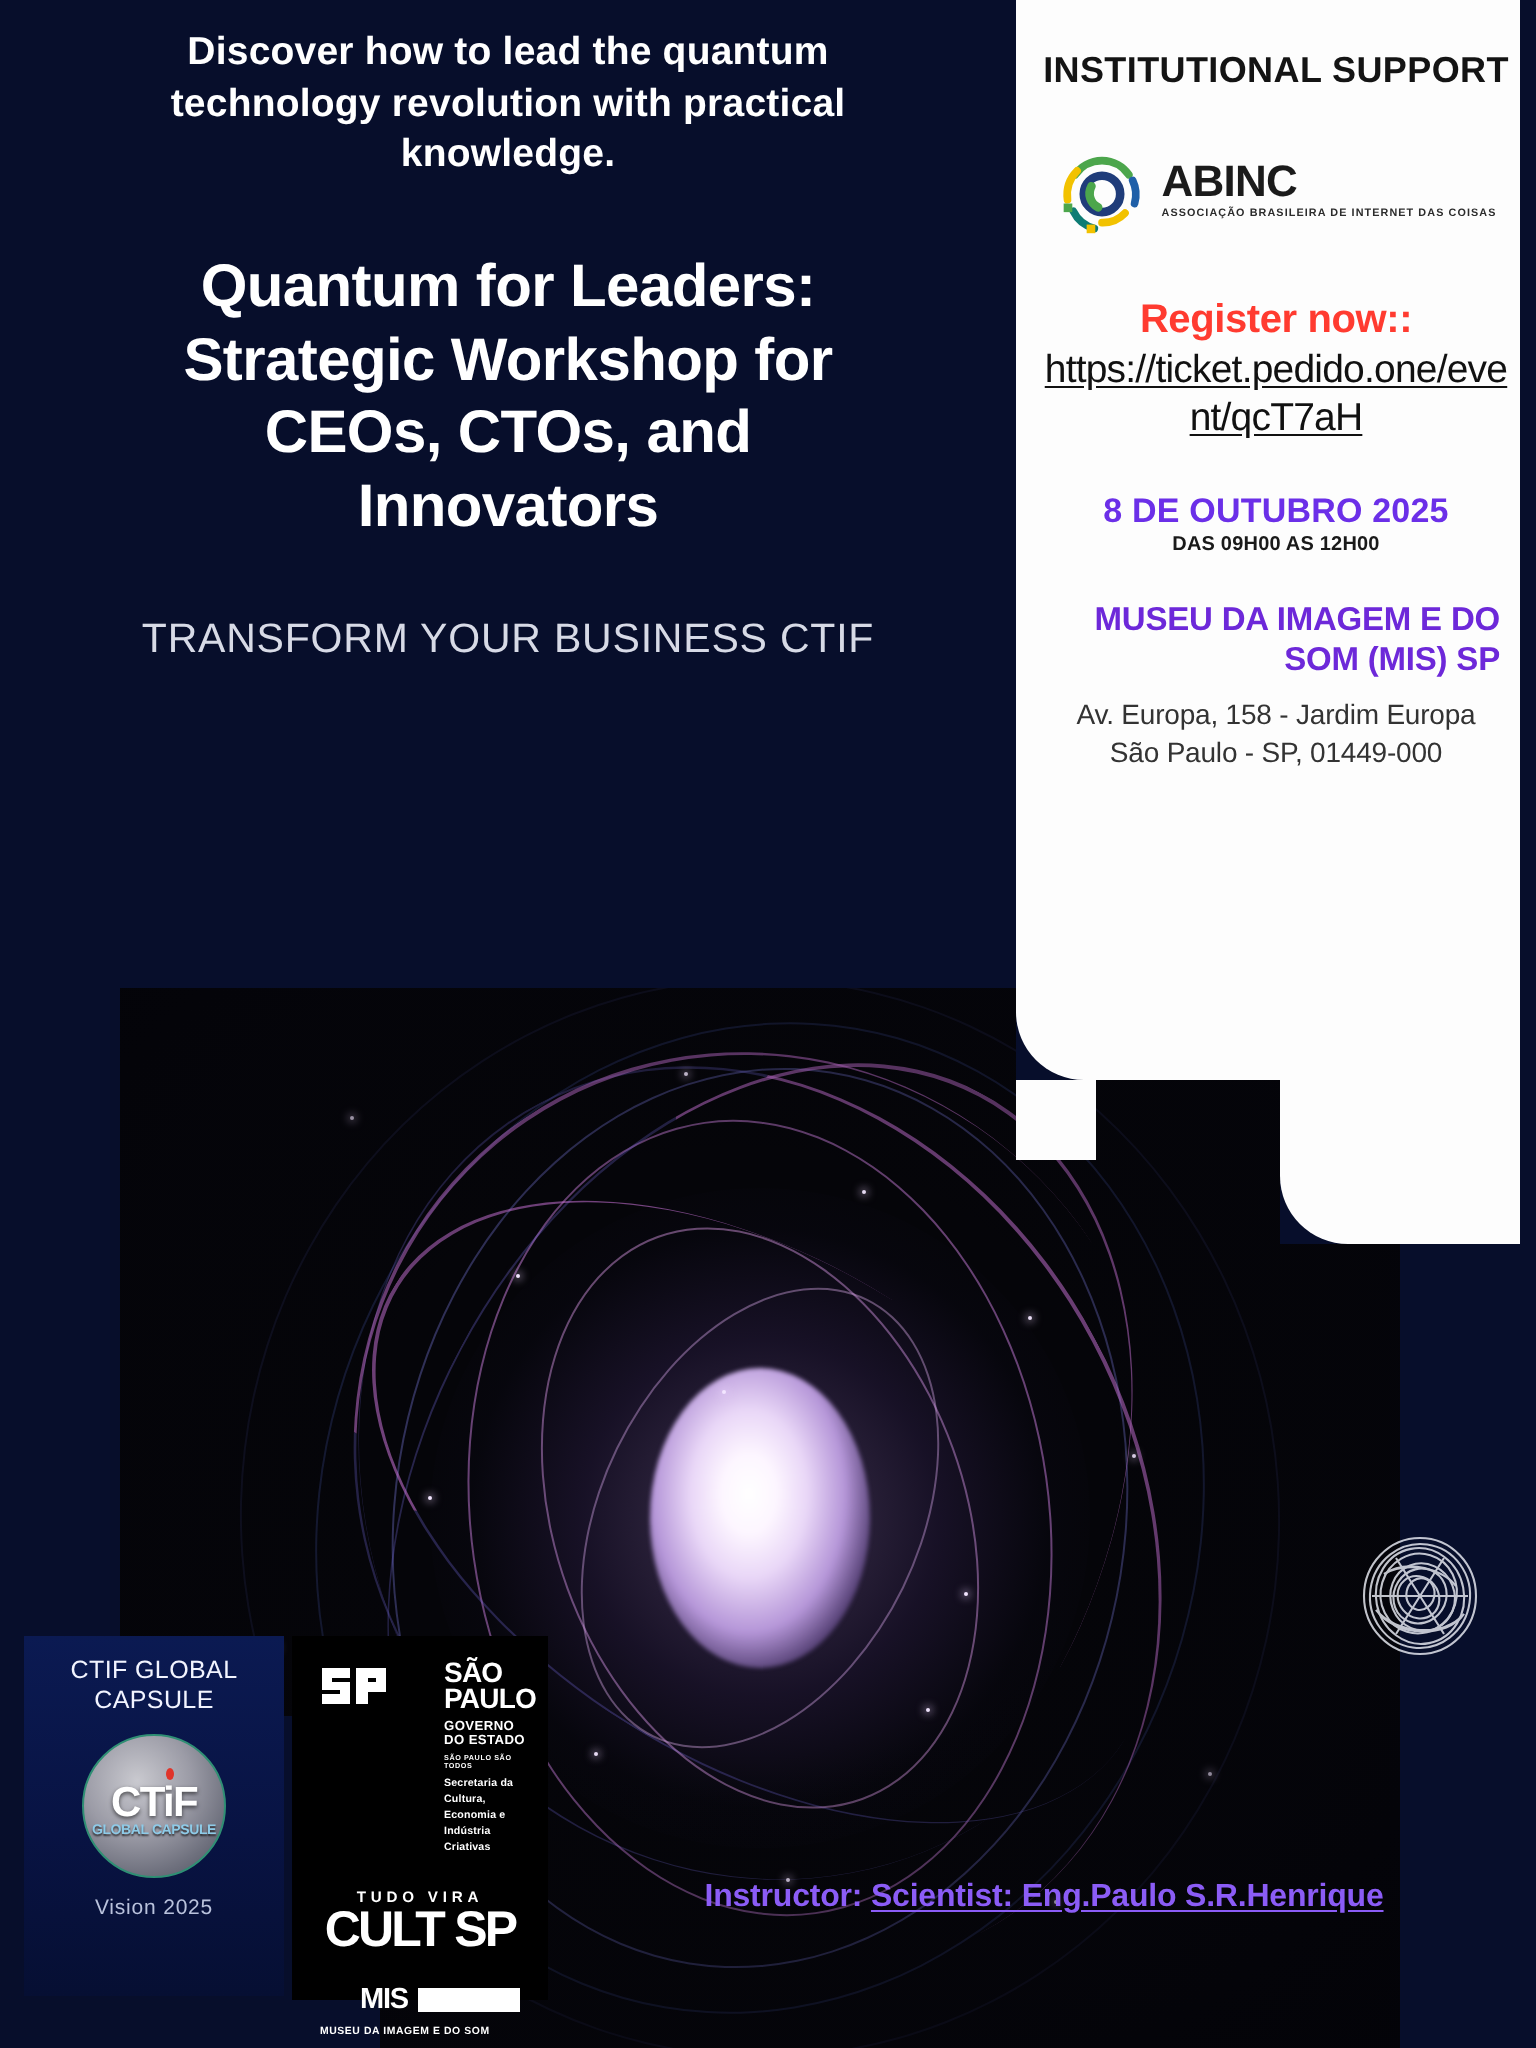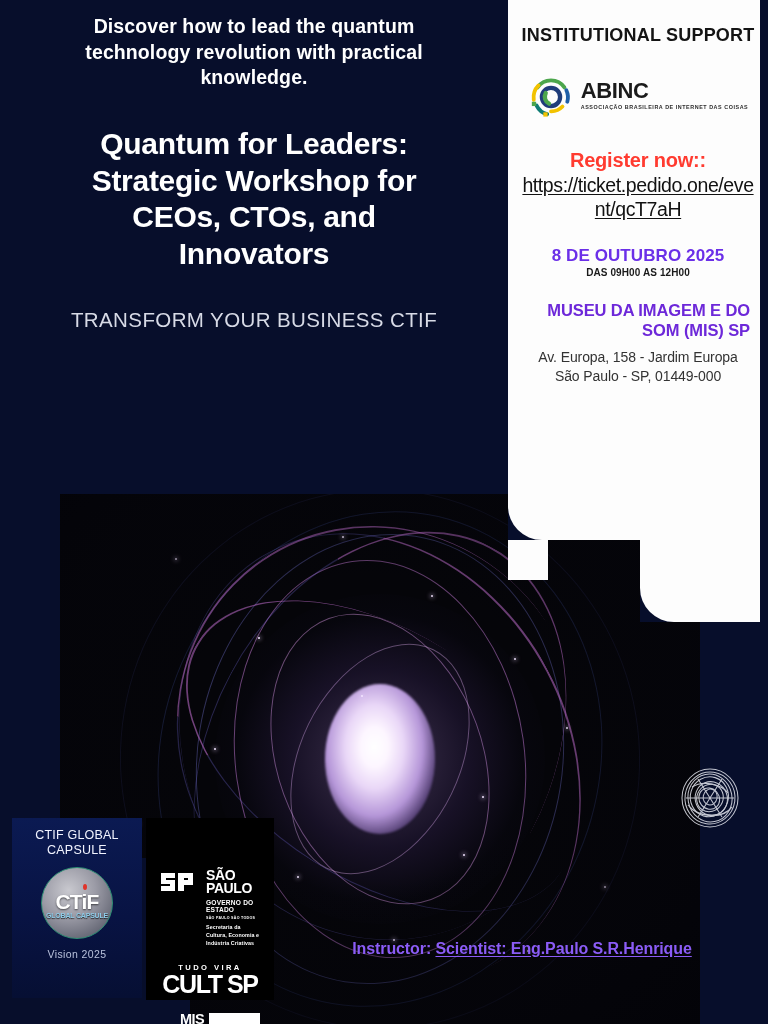--- a/index.html
+++ b/index.html
@@ -230,21 +230,21 @@
   }
   .ctif-vision {
     margin-top:9px; color:#B9C2DC; font-size:10.5px; letter-spacing:.4px;
   }
 
   .sp-panel {
     position:absolute; left:146px; top:818px;
     width:128px; height:182px;
     background:#000000; padding:12px 14px 0 14px;
   }
-  .sp-top { display:flex; align-items:flex-start; gap:6px;margin-top:39px; }
+  .sp-top { display:flex; align-items:flex-start; gap:22px; }
   .sp-mark { flex:0 0 auto; width:40px; height:26px; }
   .sp-words { text-align:left; }
   .sp-saopaulo {
     color:#ffffff; font-size:14px; font-weight:bold;
     line-height:.96; letter-spacing:-.4px;
   }
   .sp-gov {
     color:#ffffff; font-size:6.6px; font-weight:bold;
     line-height:1.14; letter-spacing:.2px; margin-top:3px;
   }

